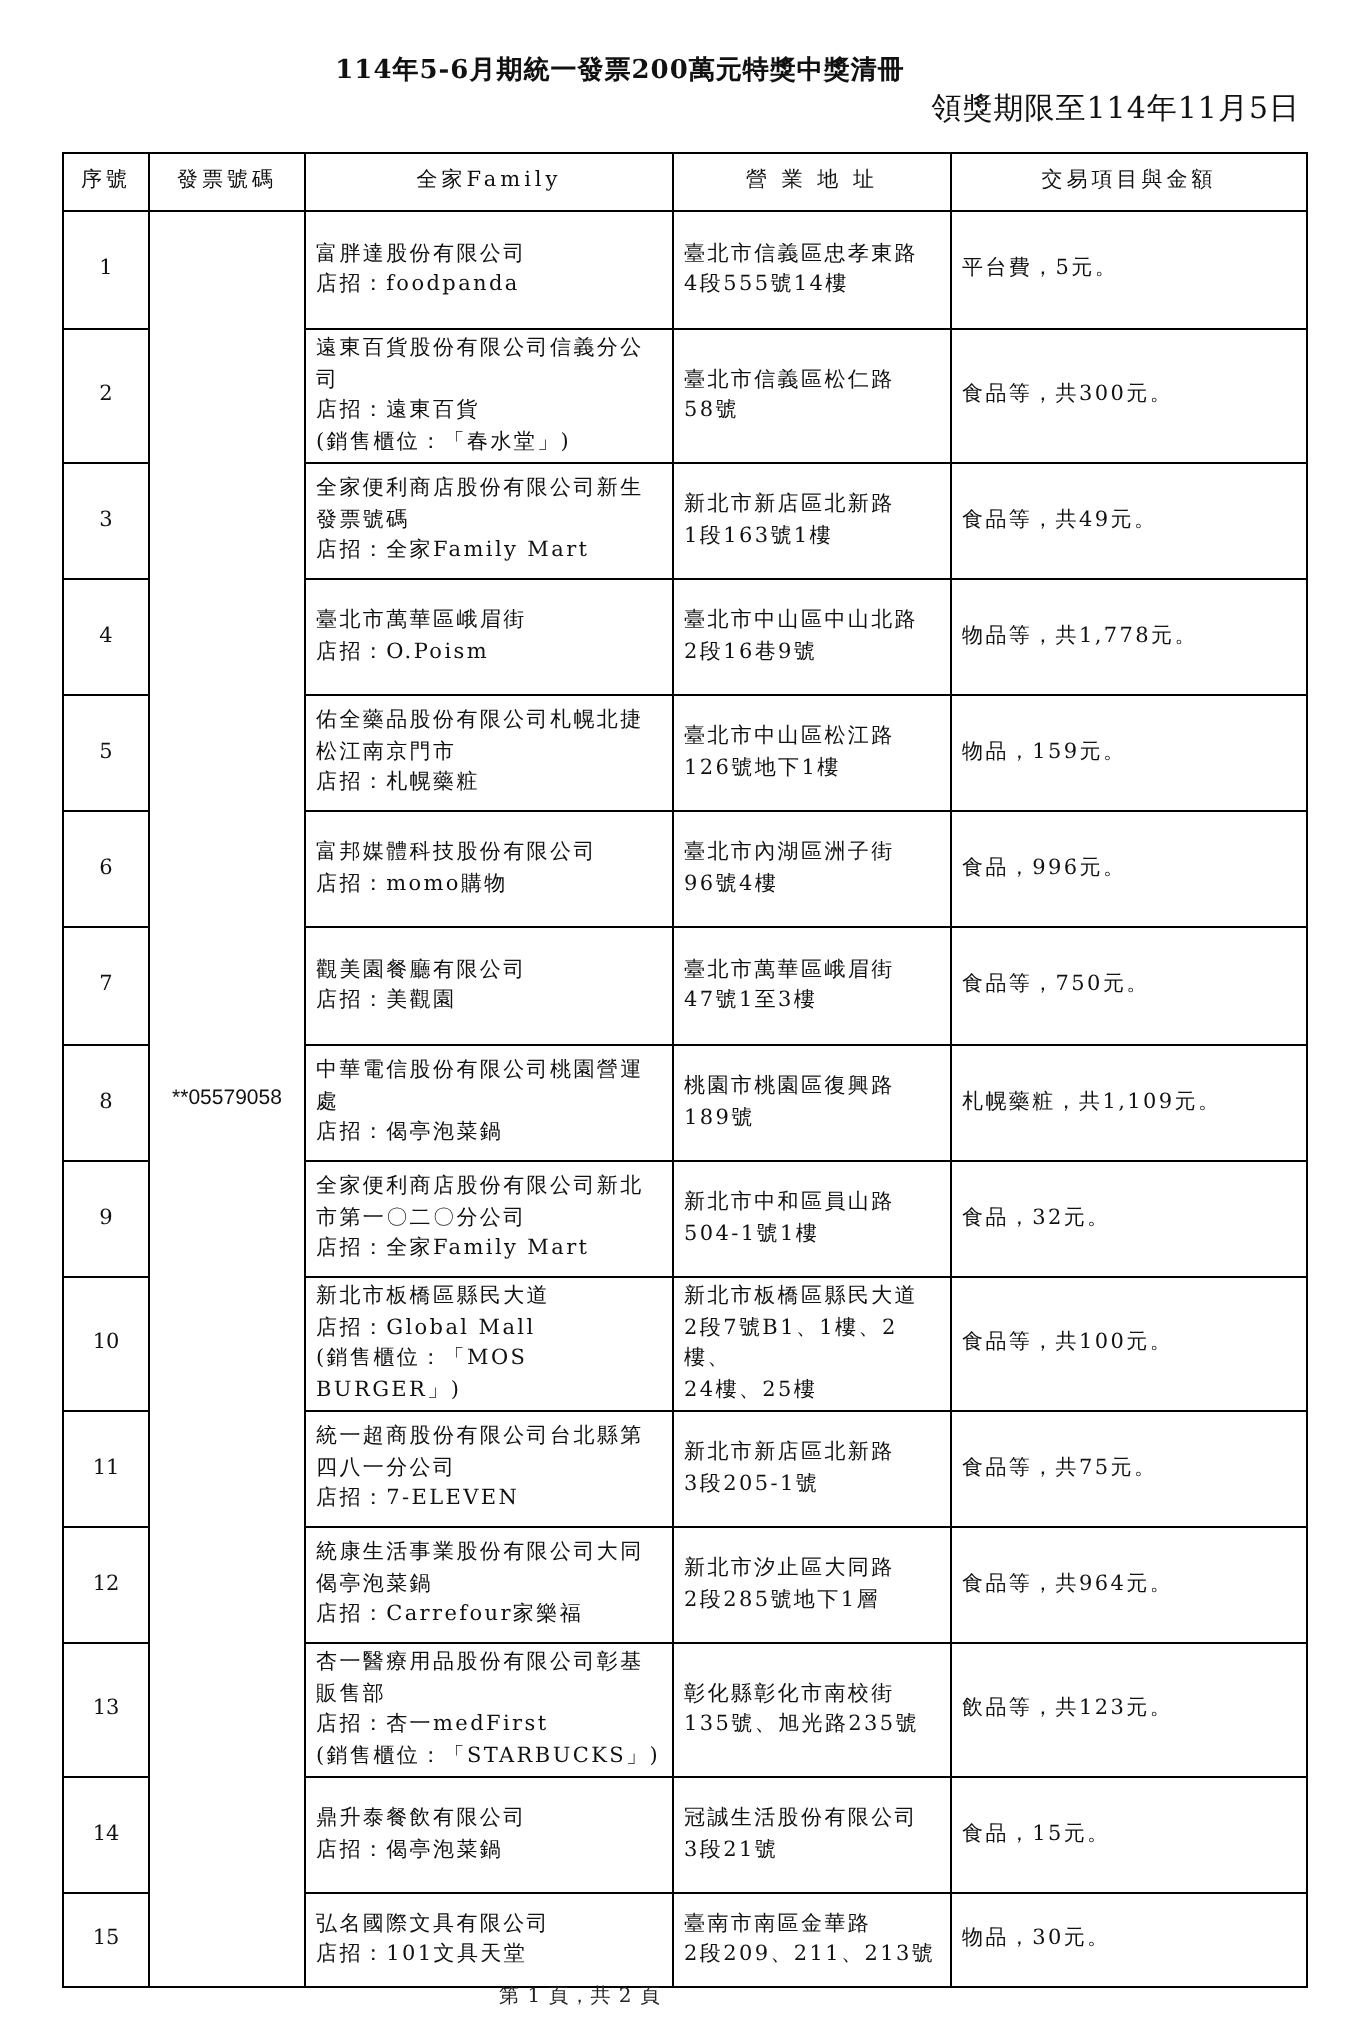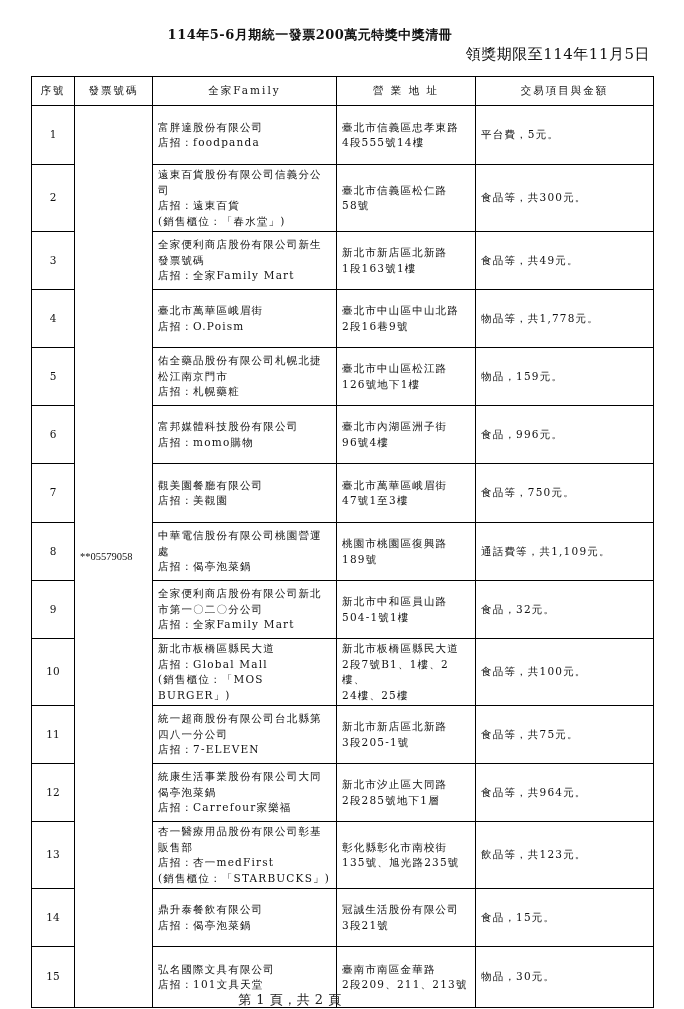--- a/index.html
+++ b/index.html
@@ -22,27 +22,27 @@
       width: 622px;
     }
     table.roster th, table.roster td {
       border: 1.2px solid #000;
       font-size: 10.5px; font-weight: normal;
       padding: 2px 5px; vertical-align: middle;
       line-height: 15.5px;
     }
     table.roster th { height: 24px; text-align: center; letter-spacing: 2px; }
     td.c-seq { text-align: center; }
-    td.c-inv { font-family: Liberation Serif, serif; font-size: 10px; letter-spacing: 0; padding: 0 2px; }
+    td.c-inv { text-align: center; font-family: Liberation Sans, sans-serif; font-size: 10px; letter-spacing: 0; padding: 0 2px; }
     td.c-name, td.c-addr, td.c-item { text-align: left; letter-spacing: 1.2px; }
     td.c-item { padding-left: 6px; margin-left: 28px; }
     .line { display: block; }
     .footer {
       position: absolute; left: 0; width: 580px; top: 991px;
-      text-align: center; font-size: 13px; letter-spacing: 0.5px; color: #222;
+      text-align: center; font-size: 10px; letter-spacing: 0.5px; color: #222;
     }
   </style>
 </head>
 <body>
 
 <div class="title">114年5-6月期統一發票200萬元特獎中獎清冊</div>
 <div class="deadline">領獎期限至114年11月5日</div>
 
 <table class="roster">
   <colgroup>
@@ -155,21 +155,21 @@
         <td class="c-seq">8</td>
         <td class="c-name">
           <span class="line">中華電信股份有限公司桃園營運</span>
           <span class="line">處</span>
           <span class="line">店招：偈亭泡菜鍋</span>
         </td>
         <td class="c-addr">
           <span class="line">桃園市桃園區復興路</span>
           <span class="line">189號</span>
         </td>
-        <td class="c-item">通話費等，共1,109元。</td>
+        <td class="c-item">札幌藥粧，共1,109元。</td>
       </tr>
       <tr style="height: 58px;">
         <td class="c-seq">9</td>
         <td class="c-name">
           <span class="line">全家便利商店股份有限公司新北</span>
           <span class="line">市第一〇二〇分公司</span>
           <span class="line">店招：全家Family Mart</span>
         </td>
         <td class="c-addr">
           <span class="line">新北市中和區員山路</span>
@@ -236,21 +236,21 @@
         <td class="c-name">
           <span class="line">鼎升泰餐飲有限公司</span>
           <span class="line">店招：偈亭泡菜鍋</span>
         </td>
         <td class="c-addr">
           <span class="line">冠誠生活股份有限公司</span>
           <span class="line">3段21號</span>
         </td>
         <td class="c-item">食品，15元。</td>
       </tr>
-      <tr style="height: 61px;">
+      <tr style="height: 47px;">
         <td class="c-seq">15</td>
         <td class="c-name">
           <span class="line">弘名國際文具有限公司</span>
           <span class="line">店招：101文具天堂</span>
         </td>
         <td class="c-addr">
           <span class="line">臺南市南區金華路</span>
           <span class="line">2段209、211、213號</span>
         </td>
         <td class="c-item">物品，30元。</td>

